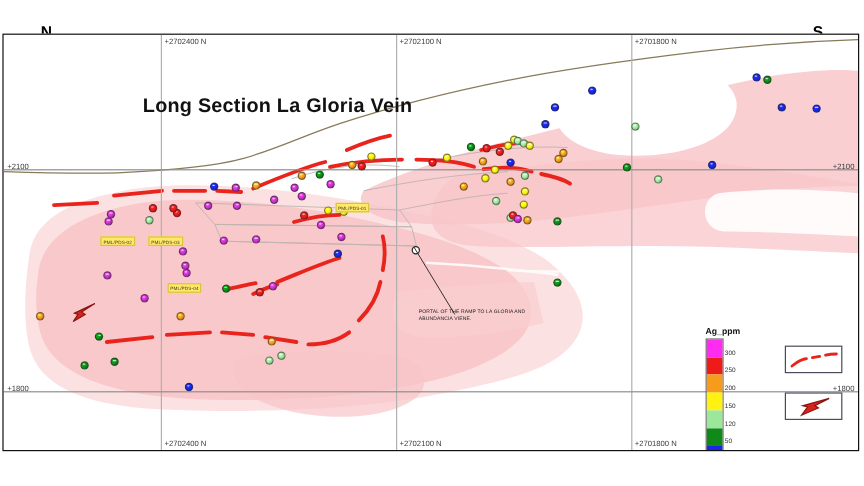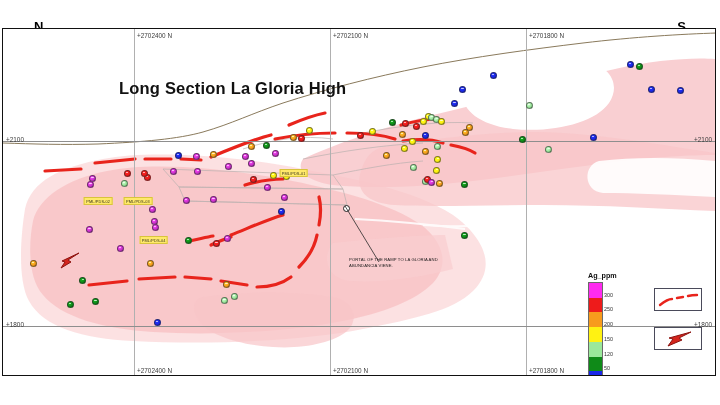--- a/index.html
+++ b/index.html
@@ -217,21 +217,21 @@
 
     <div class="grid-lbl" style="left:134px;top:338px;">+2702400 N</div>
     <div class="grid-lbl" style="left:330px;top:338px;">+2702100 N</div>
     <div class="grid-lbl" style="left:526px;top:338px;">+2701800 N</div>
 
     <div class="grid-lbl" style="left:3px;top:107px;">+2100</div>
     <div class="grid-lbl" style="left:3px;top:292px;">+1800</div>
     <div class="grid-lbl" style="right:3px;top:107px;">+2100</div>
     <div class="grid-lbl" style="right:3px;top:292px;">+1800</div>
 
-    <div id="title">Long Section La Gloria High</div>
+    <div id="title">Long Section La Gloria Vein</div>
 
     <svg id="plunge-arrow" width="26" height="22" viewBox="0 0 26 22">
       <path d="M24,2 L13,9 L16,11 L6,17 L10,11 L7,10 Z" fill="#d4251d" stroke="#8c1410" stroke-width="1"></path>
     </svg>
 
     <div id="points-layer" style="position:absolute;left:0;top:0;width:714px;height:348px;">
         <div class="pt" style="left: 76.4px; top: 247.5px; background: radial-gradient(circle at 32% 30%, rgb(20, 186, 32) 0%, rgb(15, 138, 24) 55%, rgb(9, 86, 15) 100%);"></div>
         <div class="pt" style="left: 89.3px; top: 268.5px; background: radial-gradient(circle at 32% 30%, rgb(20, 186, 32) 0%, rgb(15, 138, 24) 55%, rgb(9, 86, 15) 100%);"></div>
         <div class="pt" style="left: 26.8px; top: 230.5px; background: radial-gradient(circle at 32% 30%, rgb(255, 209, 39) 0%, rgb(247, 155, 29) 55%, rgb(153, 96, 18) 100%);"></div>
         <div class="pt" style="left: 84.3px; top: 151.5px; background: radial-gradient(circle at 32% 30%, rgb(255, 69, 255) 0%, rgb(204, 51, 204) 55%, rgb(126, 32, 126) 100%);"></div>

